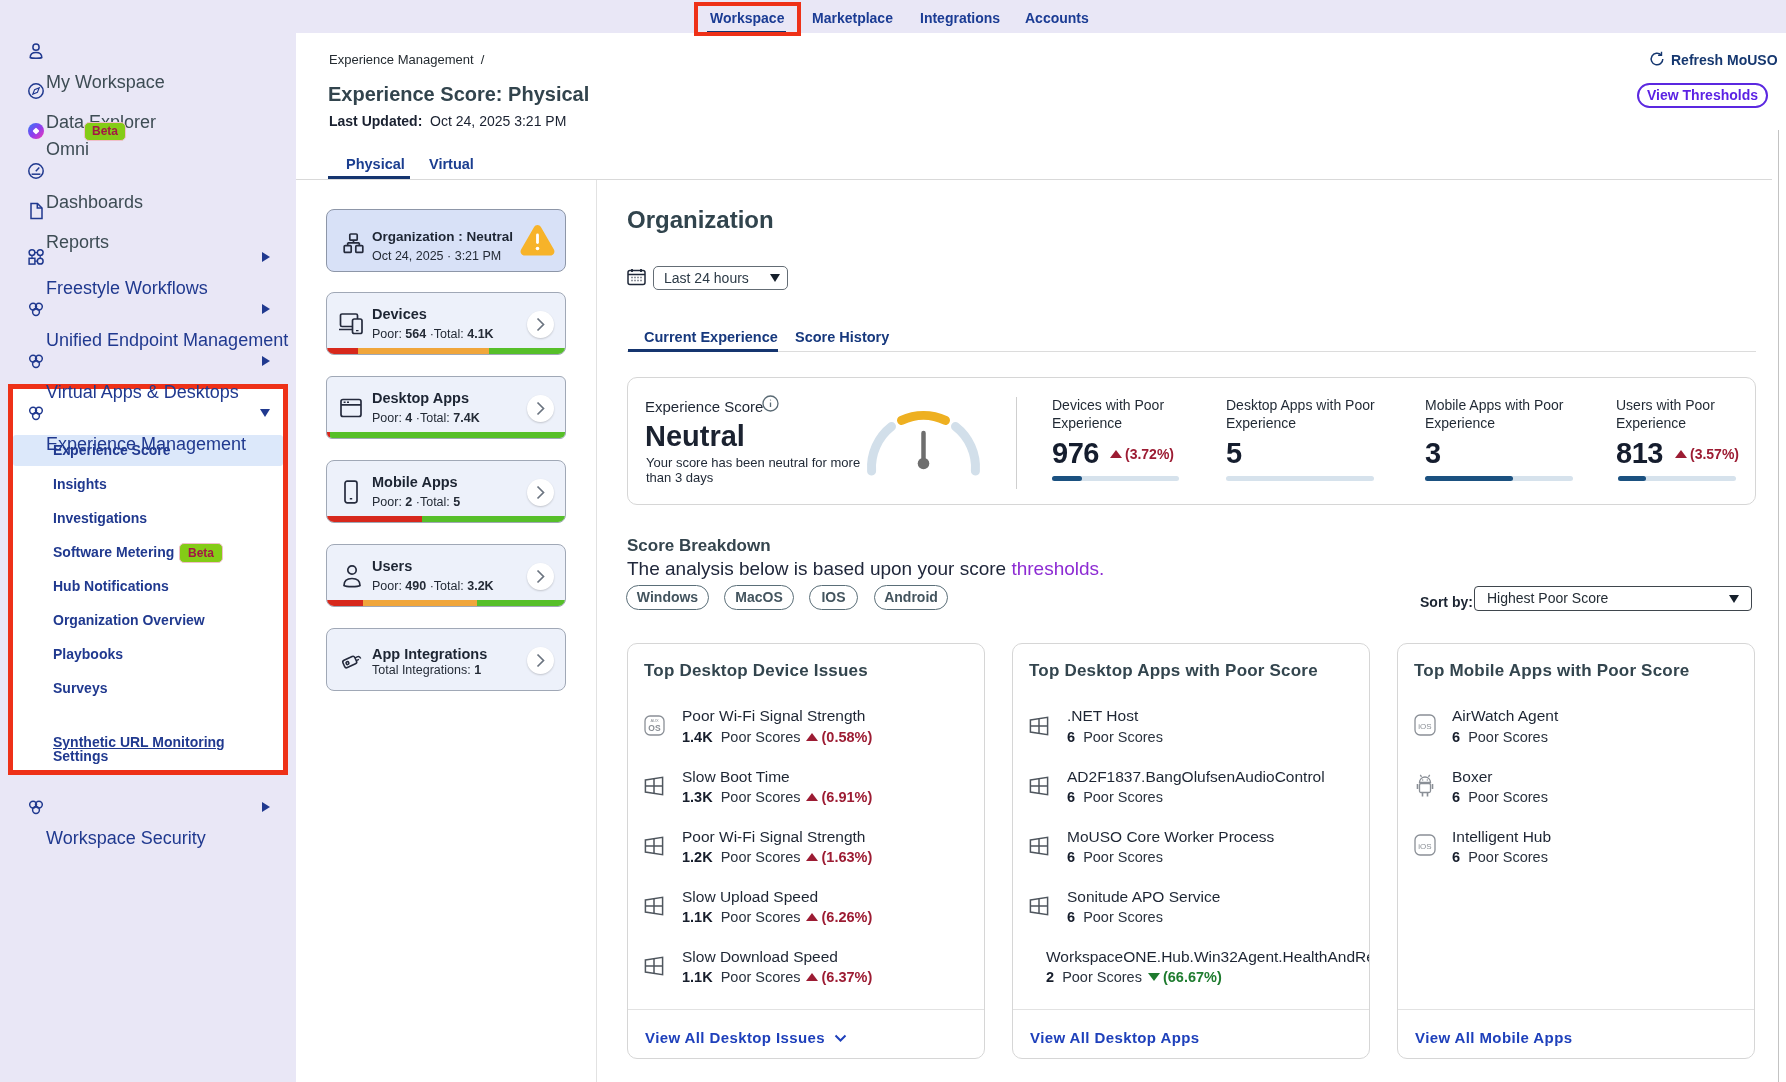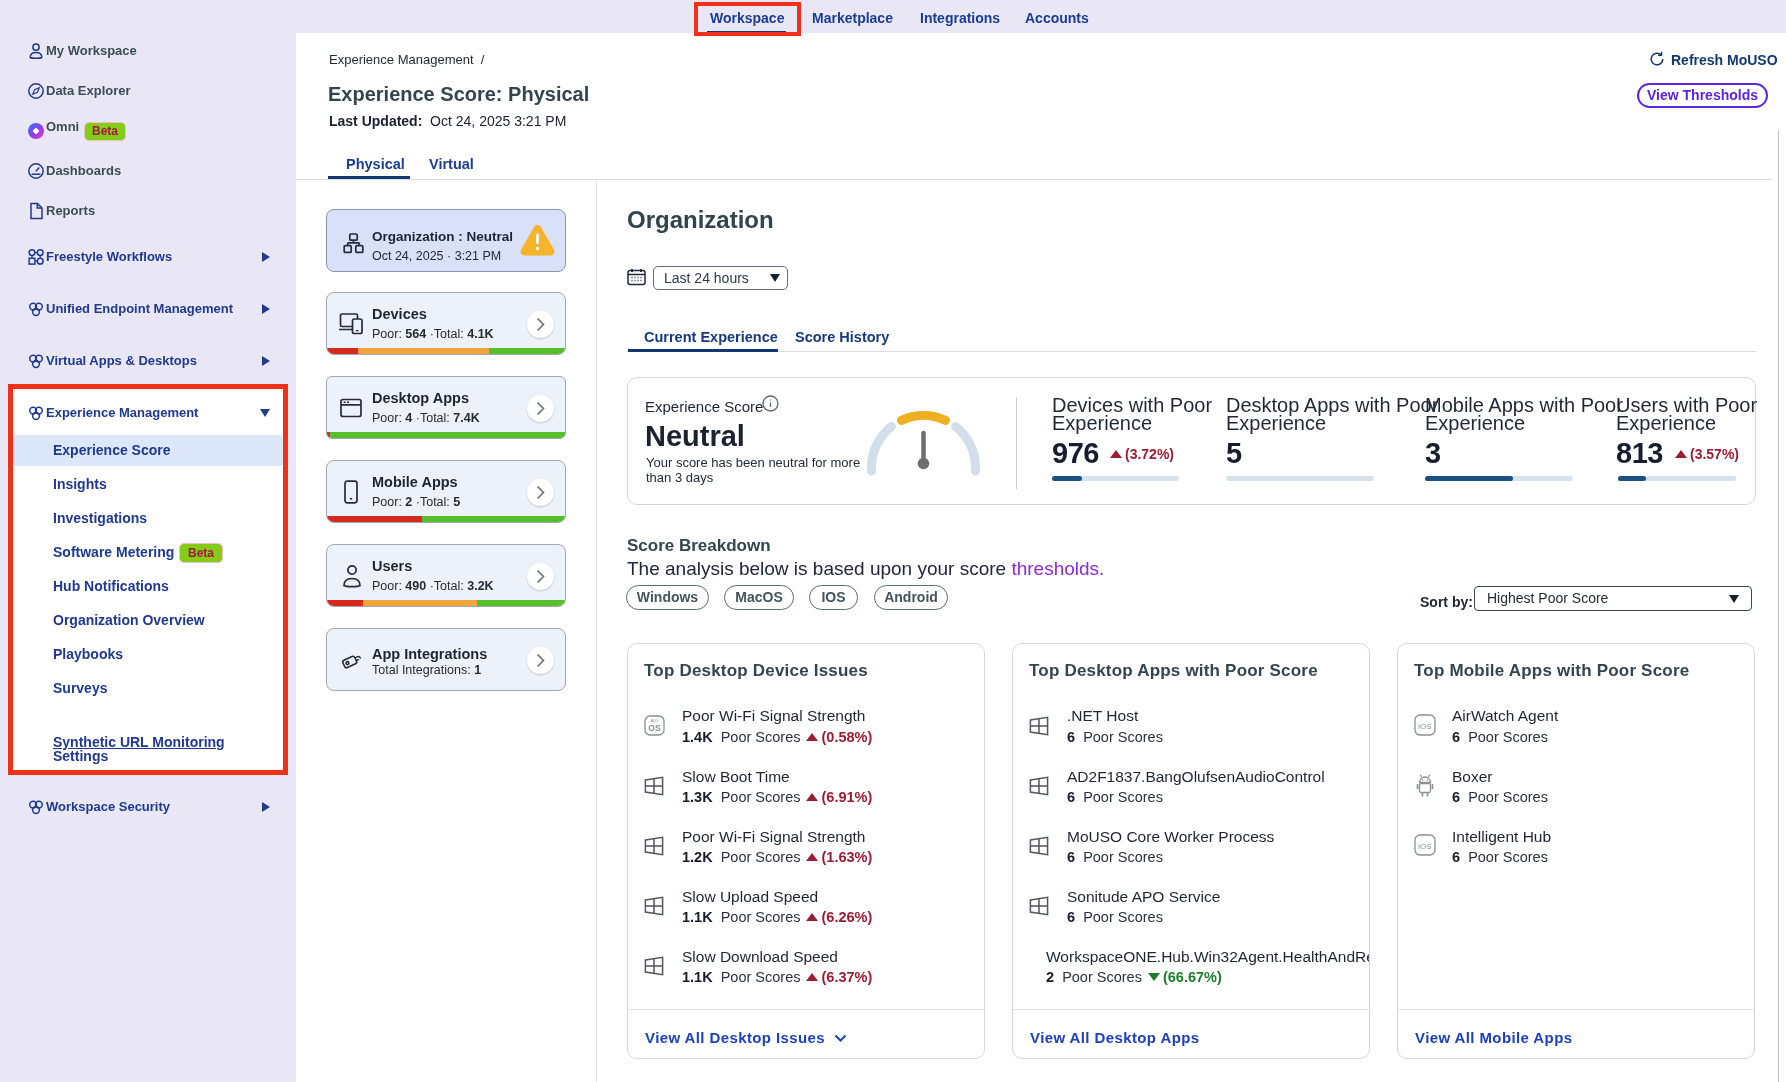--- a/index.html
+++ b/index.html
@@ -1,21 +1,21 @@
 <!DOCTYPE html>
 <html><head>
 <meta charset="utf-8">
 <style>
   * { margin:0; padding:0; box-sizing:border-box; }
   html,body { width:1786px; height:1082px; background:#fff; font-family:"Liberation Sans", sans-serif; overflow:hidden; }
   .abs { position:absolute; }
   #canvas { position:relative; width:1786px; height:1082px; background:#fff; }
   .lav { background:#e9e7f6; }
   .navitem { position:absolute; top:10px; font-size:14px; font-weight:bold; color:#1b3c94; }
-  .sideitem { position:absolute; left:46px; font-size:13px; font-weight:bold; color:#3d4c54; white-space:nowrap; }
+  .sideitem { position:absolute; left:46px; font-size:18px; font-weight:normal; color:#3d4c54; white-space:nowrap;margin-top:29px; }
   .sidenavy { color:#20398f; }
   .subitem { position:absolute; left:53px; font-size:14px; font-weight:bold; color:#20398f; white-space:nowrap; }
   .sicon { position:absolute; left:27px; width:18px; height:18px; }
   .caret-r { position:absolute; left:262px; width:0; height:0; border-left:8px solid #20398f; border-top:5.5px solid transparent; border-bottom:5.5px solid transparent; }
   .caret-d { position:absolute; width:0; height:0; border-top:8px solid #20398f; border-left:5.5px solid transparent; border-right:5.5px solid transparent; }
   .beta { position:absolute; background:#84cc16; border:1px solid #f0bfca; border-radius:5px; color:#a31745; font-size:12px; font-weight:bold; text-align:center; line-height:17px; }
   .lcard { position:absolute; left:326px; width:240px; height:63px; background:#edf1fa; border:1px solid #a0a8b6; border-radius:8px; overflow:hidden; }
   .lcard .t { position:absolute; left:45px; top:11px; font-size:14.5px; font-weight:bold; color:#1d2533; }
   .lcard .s { position:absolute; left:45px; top:32px; font-size:12.5px; color:#242b36; }
   .lcard .s b { font-weight:bold; }
@@ -24,21 +24,21 @@
   .wcard { position:absolute; background:#fff; border:1px solid #d6d6d6; border-radius:10px; }
   .ctitle { position:absolute; left:16px; top:17px; font-size:17px; font-weight:bold; color:#33454e; letter-spacing:0.2px; }
   .itit { position:absolute; font-size:15.5px; color:#1d2533; white-space:nowrap; }
   .ival { position:absolute; font-size:14.5px; color:#2a323e; white-space:nowrap; }
   .ival b { font-weight:bold; color:#161d2b; }
   .red { color:#9c1c33; }
   .grn { color:#1e7b2e; }
   .tri-u { display:inline-block; width:0; height:0; border-bottom:8px solid #9c1c33; border-left:6px solid transparent; border-right:6px solid transparent; margin:0 3px 1px 6px; }
   .tri-dn { display:inline-block; width:0; height:0; border-top:8px solid #1e7b2e; border-left:6px solid transparent; border-right:6px solid transparent; margin:0 3px 1px 6px; }
   .vall { position:absolute; left:17px; font-size:15px; font-weight:bold; color:#1e40bb; letter-spacing:0.4px; }
-  .statlab { position:absolute; font-size:20px; color:#1f2833; line-height:18px; }
+  .statlab { position:absolute; font-size:14px; color:#1f2833; line-height:18px; }
   .statnum { position:absolute; font-size:29px; font-weight:bold; color:#151d2e; letter-spacing:-0.5px; }
   .track { position:absolute; height:5px; border-radius:2.5px; background:#d6e2ec; }
   .fill { position:absolute; height:5px; border-radius:2.5px; background:#1b5180; }
   .chip { position:absolute; height:25px; border:1.5px solid #5a6e78; border-radius:13px; color:#43545e; font-size:14px; font-weight:bold; text-align:center; }
 </style>
 </head>
 <body>
 <div id="canvas">
 
   <div class="abs lav" style="left:0;top:0;width:1786px;height:33px;"></div>
@@ -108,21 +108,21 @@
         <circle cx="9" cy="12" r="3.4"></circle>
       </svg>
     <svg class="sicon" style="top:798px;" viewBox="0 0 18 18" fill="none" stroke="#20398f" stroke-width="1.5">
         <circle cx="6.1" cy="6.6" r="3.4"></circle>
         <circle cx="11.9" cy="6.6" r="3.4"></circle>
         <circle cx="9" cy="12" r="3.4"></circle>
       </svg>
 
     <div class="sideitem" style="top:43px;">My Workspace</div>
     <div class="sideitem" style="top:83px;">Data Explorer</div>
-    <div class="sideitem" style="top:119px;text-align:center;">Omni</div>
+    <div class="sideitem" style="top:110px;text-align:center;">Omni</div>
     <div class="beta" style="left:84px;top:122px;width:42px;height:19px;">Beta</div>
     <div class="sideitem" style="top:163px;">Dashboards</div>
     <div class="sideitem" style="top:203px;">Reports</div>
     <div class="sideitem sidenavy" style="top:249px;">Freestyle Workflows</div>
     <div class="caret-r" style="top:251.5px;"></div>
     <div class="sideitem sidenavy" style="top:301px;">Unified Endpoint Management</div>
     <div class="caret-r" style="top:303.5px;"></div>
     <div class="sideitem sidenavy" style="top:353px;">Virtual Apps &amp; Desktops</div>
     <div class="caret-r" style="top:355.5px;"></div>
     <div class="sideitem sidenavy" style="top:405px;">Experience Management</div>

